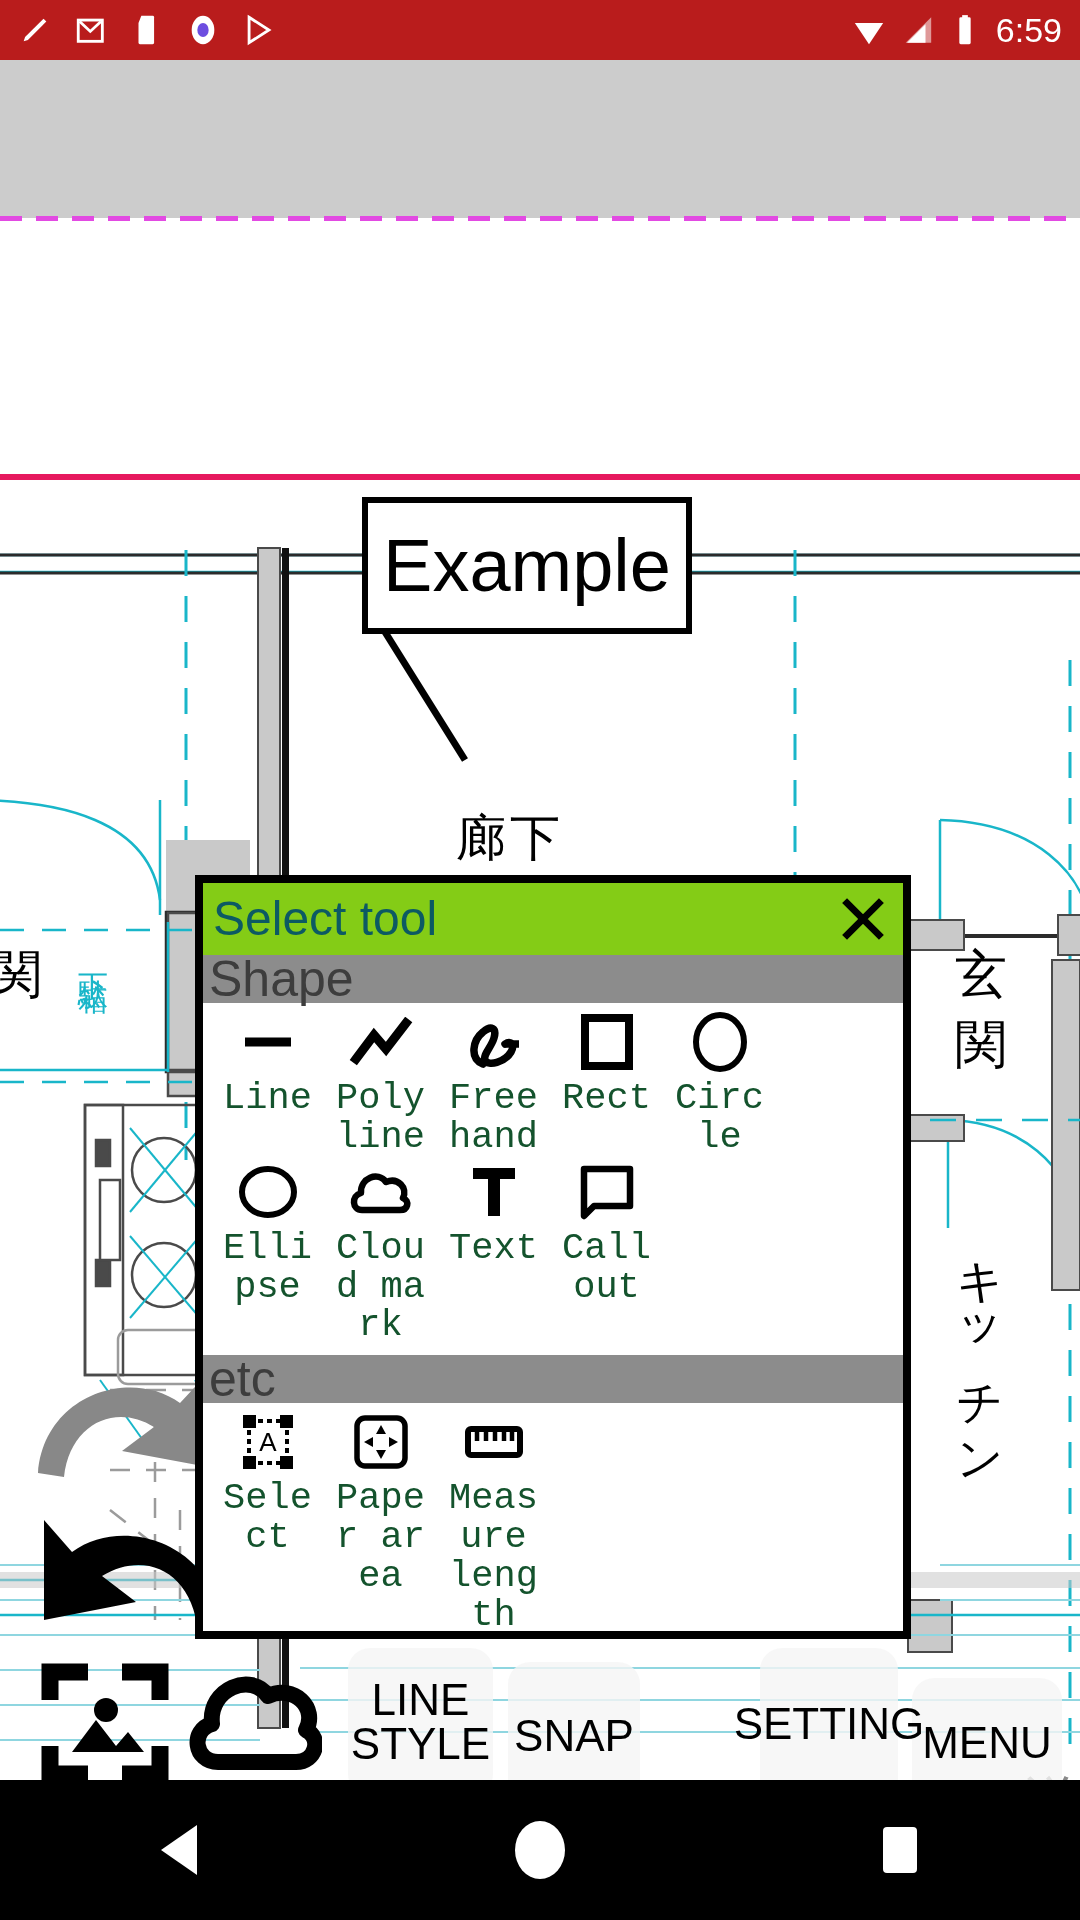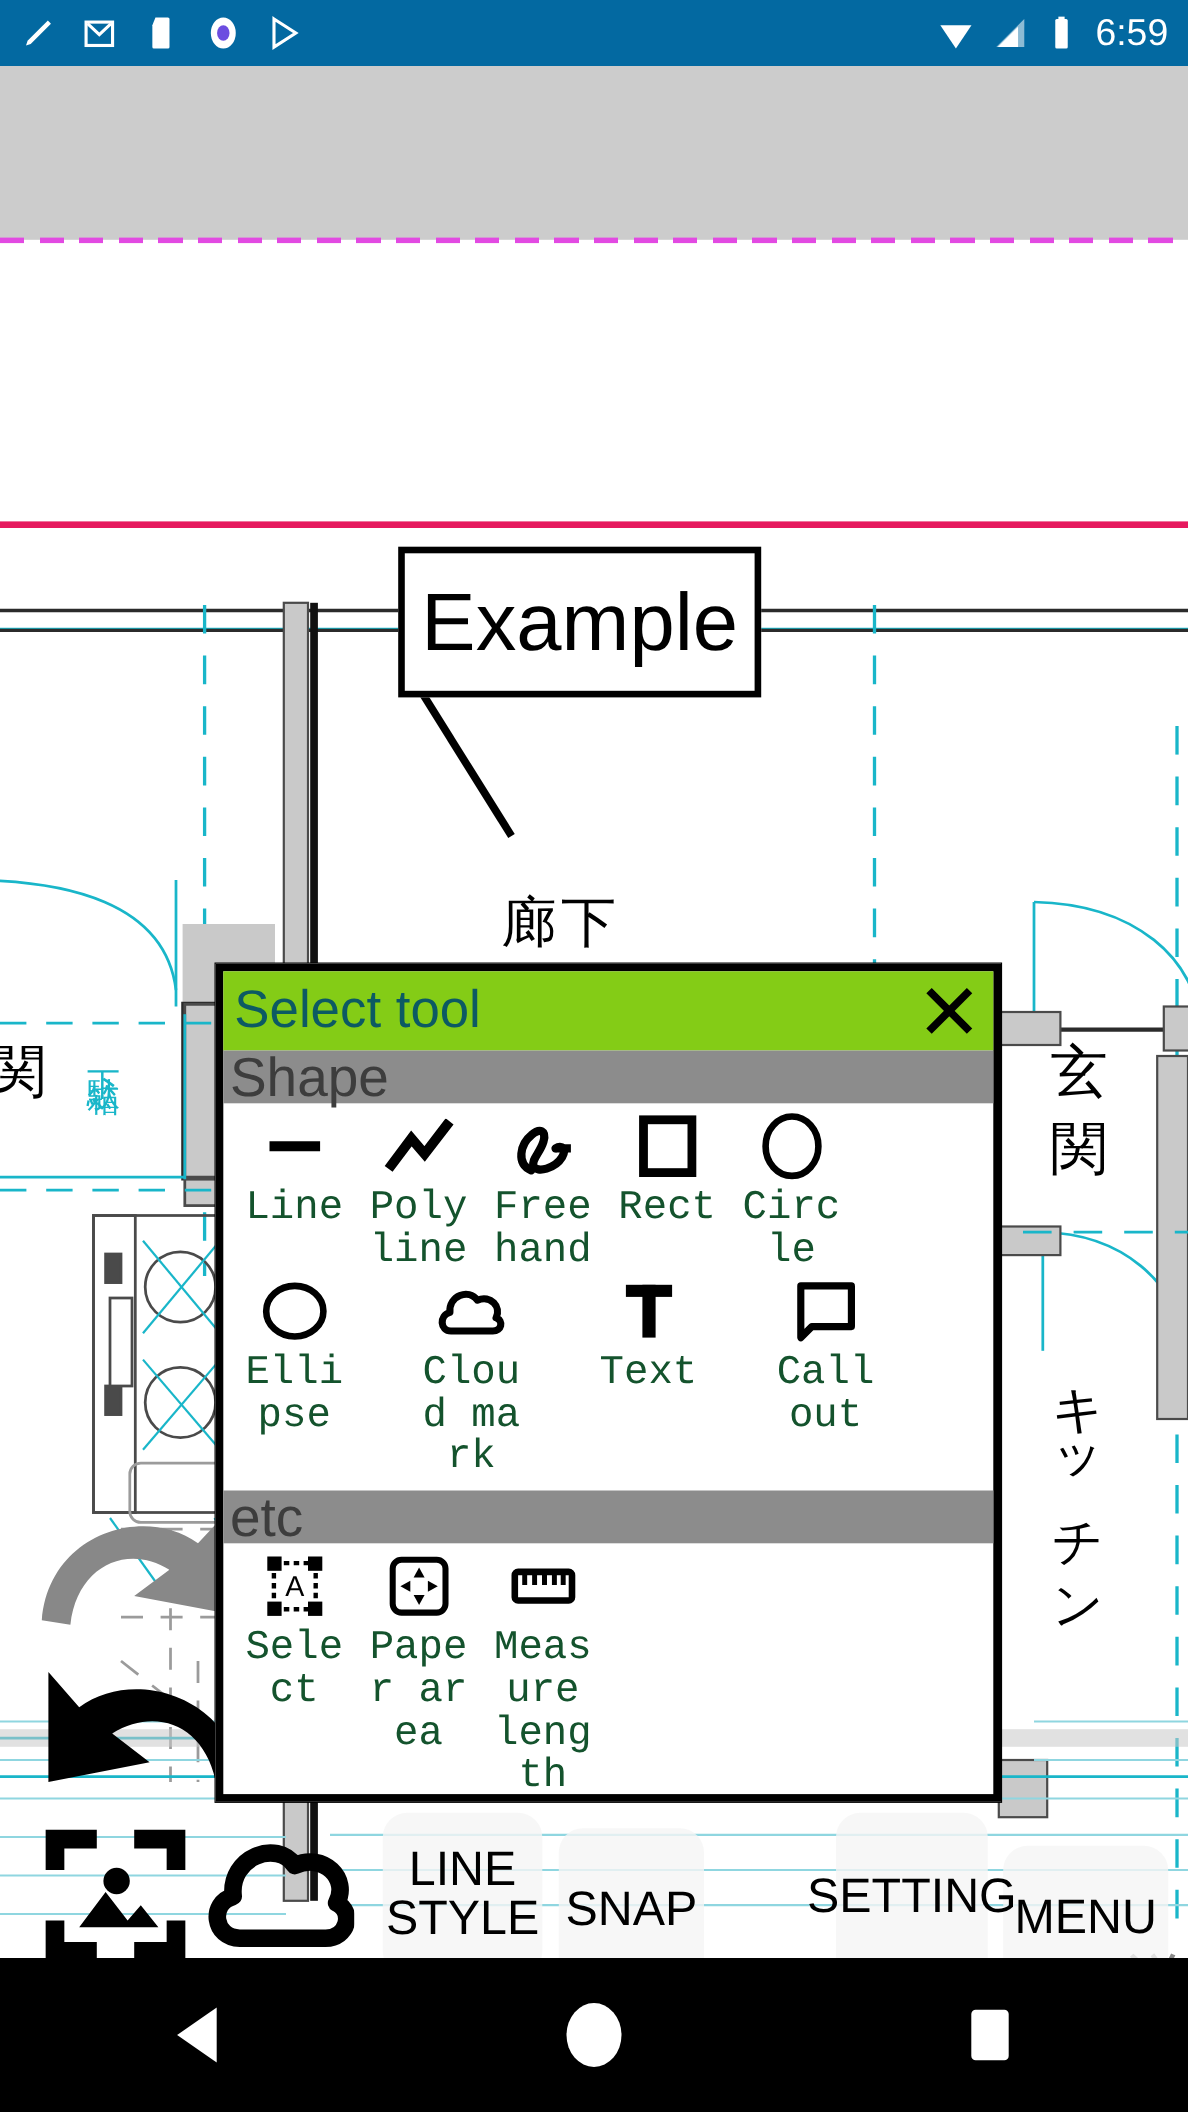--- a/index.html
+++ b/index.html
@@ -6,21 +6,21 @@
   body{
     width:1080px;height:1920px;overflow:hidden;
     font-family:"Liberation Sans",sans-serif;
     background:#ffffff;position:relative;
   }
   .screen{position:absolute;inset:0;width:1080px;height:1920px;overflow:hidden;}
 
   
   .statusbar{
     position:absolute;left:0;top:0;width:1080px;height:60px;
-    background:#0369a1;display:flex;align-items:center;
+    background:#b91c1c;display:flex;align-items:center;
     box-sizing:border-box;padding:0 18px;
   }
   .sb-left{display:flex;align-items:center;gap:22px;flex:1;}
   .sb-right{display:flex;align-items:center;gap:14px;}
   .sb-icon{width:34px;height:34px;display:block;}
   .sb-clock{color:#fff;font-size:34px;line-height:34px;letter-spacing:0px;font-weight:400;}
 
   
   .canvas{position:absolute;left:0;top:60px;width:1080px;height:1720px;background:#fff;overflow:hidden;}
   .grayband{position:absolute;left:0;top:0;width:1080px;height:158px;background:#cccccc;}
@@ -334,21 +334,21 @@
         <div class="tool">
           <div class="gly">
             <svg width="60" height="62" viewBox="0 0 60 62">
                 <ellipse cx="30" cy="31" rx="24" ry="27" fill="none" stroke="#000" stroke-width="6"></ellipse>
               </svg>
           </div>
           <div class="cap">Circle</div>
         </div>
       </div>
 
-      <div class="tool-row grid-shapes" style="margin-top:-4px;gap:48px;">
+      <div class="tool-row grid-shapes" style="margin-top:-4px;">
         <div class="tool">
           <div class="gly">
             <svg width="64" height="58" viewBox="0 0 64 58">
                 <ellipse cx="32" cy="29" rx="26" ry="23" fill="none" stroke="#000" stroke-width="6"></ellipse>
               </svg>
           </div>
           <div class="cap">Ellipse</div>
         </div>
         <div class="tool">
           <div class="gly">

